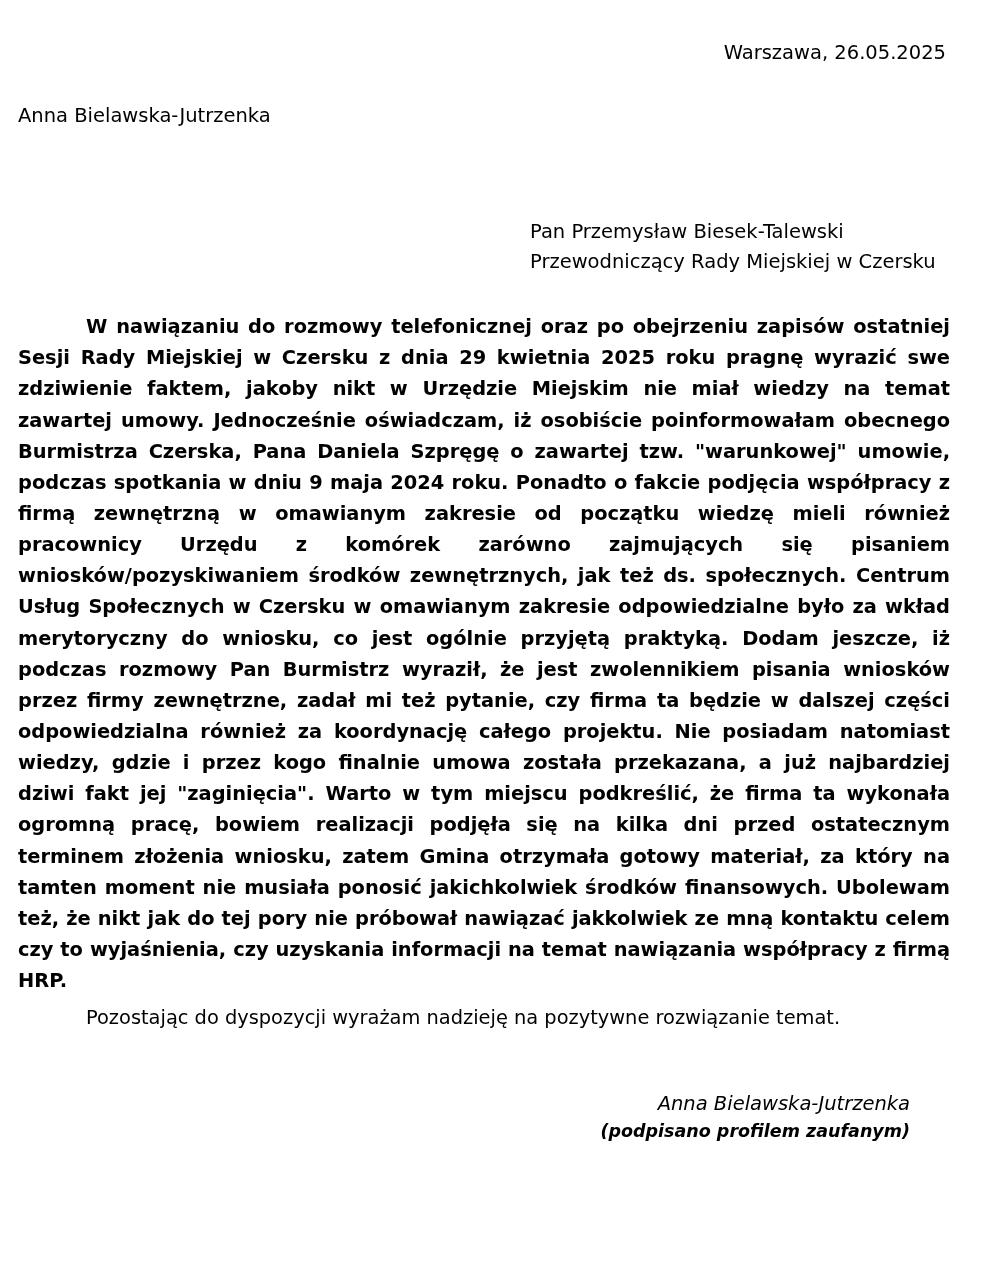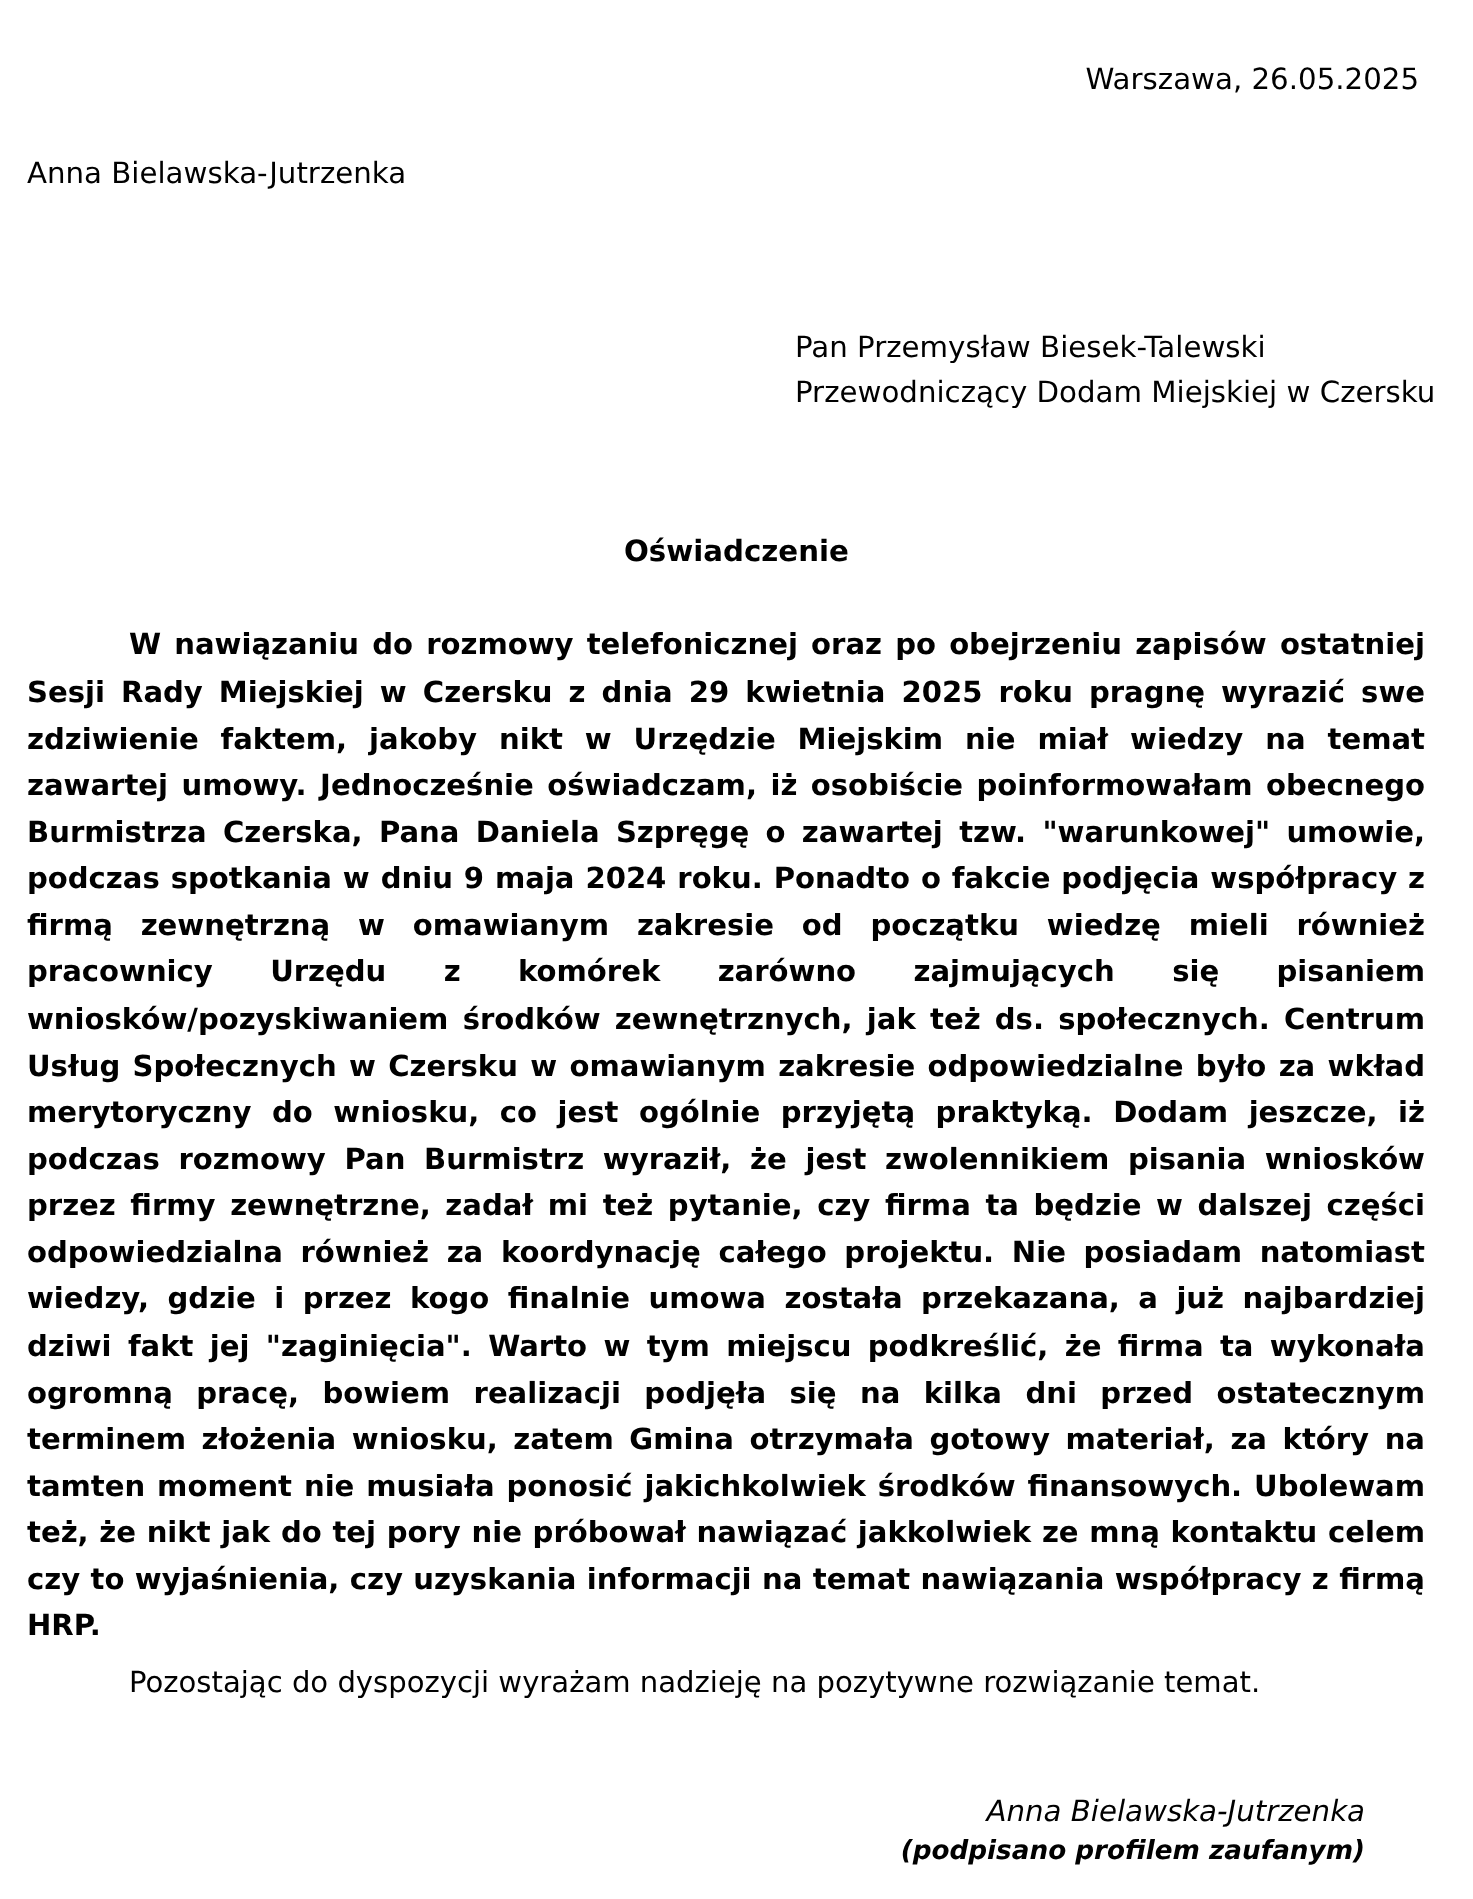--- a/index.html
+++ b/index.html
@@ -94,24 +94,23 @@
 <body>
 
 <div class="page">
 
   <div class="date-line">Warszawa, 26.05.2025</div>
 
   <div class="sender">Anna Bielawska-Jutrzenka</div>
 
   <div class="addressee">
     <div>Pan Przemysław Biesek-Talewski</div>
-    <div>Przewodniczący Dodam Miejskiej w Czersku</div>
+    <div>Przewodniczący Rady Miejskiej w Czersku</div>
   </div>
 
-  <div class="doc-title">Oświadczenie</div>
 
   <div class="body-text">
     <p>W nawiązaniu do rozmowy telefonicznej oraz po obejrzeniu zapisów ostatniej Sesji Rady Miejskiej w Czersku z dnia 29 kwietnia 2025 roku pragnę wyrazić swe zdziwienie faktem, jakoby nikt w Urzędzie Miejskim nie miał wiedzy na temat zawartej umowy. Jednocześnie oświadczam, iż osobiście poinformowałam obecnego Burmistrza Czerska, Pana Daniela Szpręgę o zawartej tzw. "warunkowej" umowie, podczas spotkania w dniu 9 maja 2024 roku. Ponadto o fakcie podjęcia współpracy z firmą zewnętrzną w omawianym zakresie od początku wiedzę mieli również pracownicy Urzędu z komórek zarówno zajmujących się pisaniem wniosków/pozyskiwaniem środków zewnętrznych, jak też ds. społecznych. Centrum Usług Społecznych w Czersku w omawianym zakresie odpowiedzialne było za wkład merytoryczny do wniosku, co jest ogólnie przyjętą praktyką. Dodam jeszcze, iż podczas rozmowy Pan Burmistrz wyraził, że jest zwolennikiem pisania wniosków przez firmy zewnętrzne, zadał mi też pytanie, czy firma ta będzie w dalszej części odpowiedzialna również za koordynację całego projektu. Nie posiadam natomiast wiedzy, gdzie i przez kogo finalnie umowa została przekazana, a już najbardziej dziwi fakt jej "zaginięcia". Warto w tym miejscu podkreślić, że firma ta wykonała ogromną pracę, bowiem realizacji podjęła się na kilka dni przed ostatecznym terminem złożenia wniosku, zatem Gmina otrzymała gotowy materiał, za który na tamten moment nie musiała ponosić jakichkolwiek środków finansowych. Ubolewam też, że nikt jak do tej pory nie próbował nawiązać jakkolwiek ze mną kontaktu celem czy to wyjaśnienia, czy uzyskania informacji na temat nawiązania współpracy z firmą HRP.</p>
   </div>
 
   <div class="closing-line">Pozostając do dyspozycji wyrażam nadzieję na pozytywne rozwiązanie temat.</div>
 
   <div class="signature-block">
     <div class="sig-name">Anna Bielawska-Jutrzenka</div>
     <div class="sig-note">(podpisano profilem zaufanym)</div>

